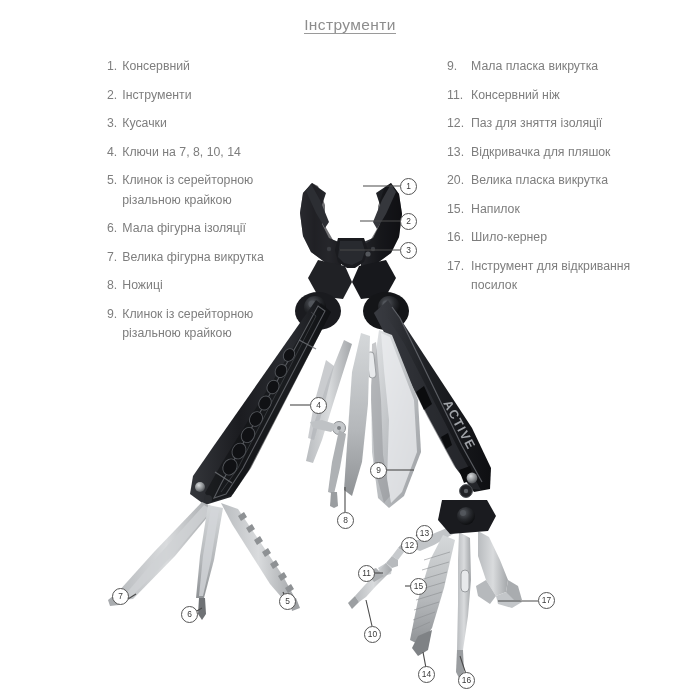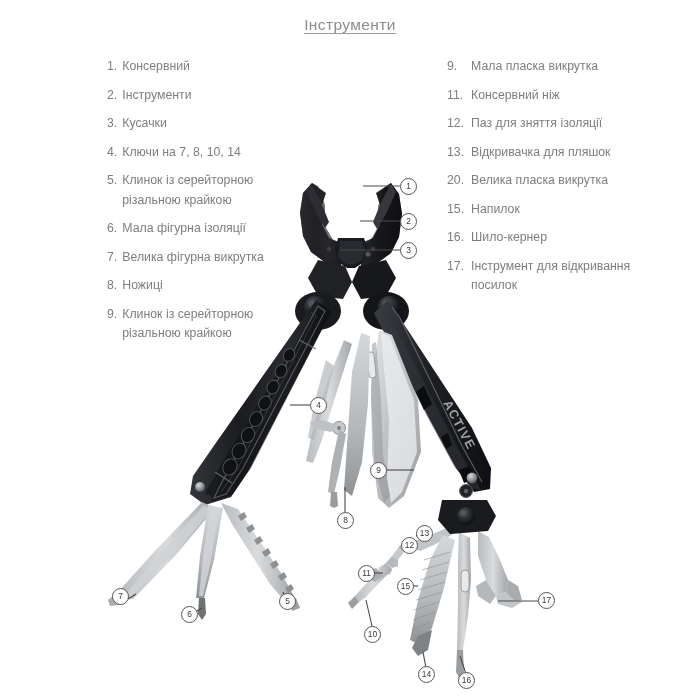--- a/index.html
+++ b/index.html
@@ -381,17 +381,17 @@
   <div class="callout" style="left:279px;top:593px">5</div>
   <div class="callout" style="left:181px;top:606px">6</div>
   <div class="callout" style="left:112px;top:588px">7</div>
   <div class="callout" style="left:337px;top:512px">8</div>
   <div class="callout" style="left:370px;top:462px">9</div>
   <div class="callout" style="left:364px;top:626px">10</div>
   <div class="callout" style="left:358px;top:565px">11</div>
   <div class="callout" style="left:401px;top:537px">12</div>
   <div class="callout" style="left:416px;top:525px">13</div>
   <div class="callout" style="left:418px;top:666px">14</div>
-  <div class="callout" style="left:397px;top:578px">15</div>
+  <div class="callout" style="left:410px;top:578px">15</div>
   <div class="callout" style="left:458px;top:672px">16</div>
   <div class="callout" style="left:538px;top:592px">17</div>
 
 </div>
 
 </body></html>

